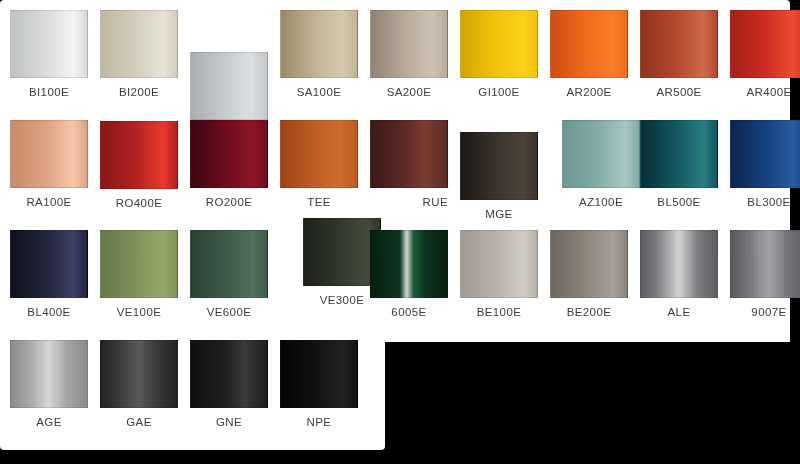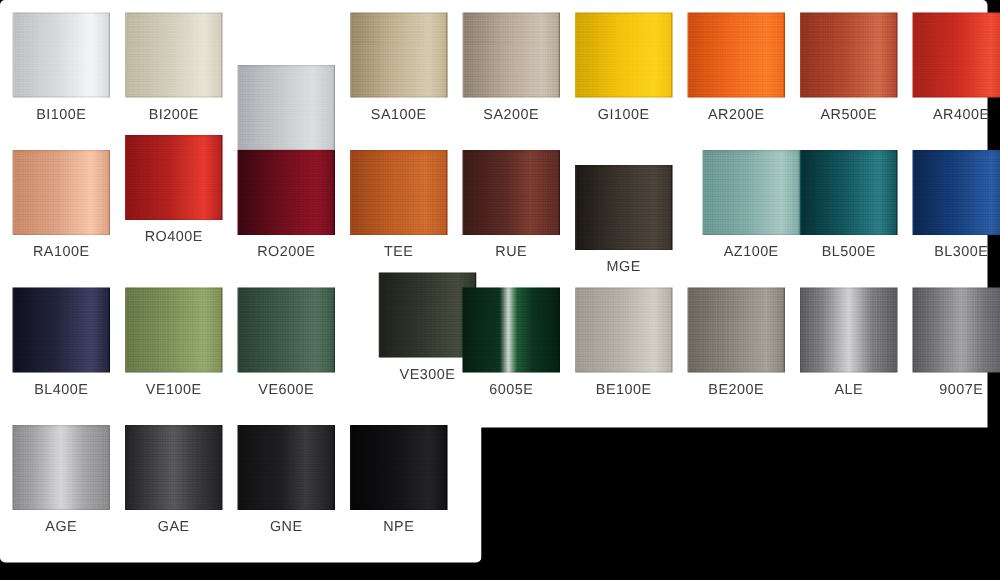--- a/index.html
+++ b/index.html
@@ -134,35 +134,35 @@
         <div class="swatch-label" style="color: rgb(60, 60, 60);">AR500E</div>
       </div>
       <div class="swatch-cell" style="left: 730px; top: 0px;">
         <div class="swatch-chip" style="background: linear-gradient(90deg, rgb(165, 33, 26) 0%, rgb(204, 43, 32) 45%, rgb(239, 76, 51) 82%, rgb(204, 43, 32) 100%);"></div>
         <div class="swatch-label" style="color: rgb(60, 60, 60);">AR400E</div>
       </div>
       <div class="swatch-cell" style="left: 10px; top: 110px;">
         <div class="swatch-chip" style="background: linear-gradient(90deg, rgb(201, 138, 104) 0%, rgb(221, 161, 131) 45%, rgb(247, 198, 168) 82%, rgb(221, 161, 131) 100%);"></div>
         <div class="swatch-label" style="color: rgb(60, 60, 60);">RA100E</div>
       </div>
-      <div class="swatch-cell" style="left: 100px; top: 98px;">
+      <div class="swatch-cell" style="left: 100px; top: 111px;">
         <div class="swatch-chip" style="background: linear-gradient(90deg, rgb(140, 20, 20) 0%, rgb(179, 33, 31) 45%, rgb(232, 57, 44) 82%, rgb(179, 33, 31) 100%);"></div>
         <div class="swatch-label" style="color: rgb(60, 60, 60);">RO400E</div>
       </div>
       <div class="swatch-cell" style="left: 190px; top: 110px;">
         <div class="swatch-chip" style="background: linear-gradient(90deg, rgb(58, 6, 16) 0%, rgb(110, 13, 28) 45%, rgb(142, 20, 36) 82%, rgb(110, 13, 28) 100%);"></div>
         <div class="swatch-label" style="color: rgb(60, 60, 60);">RO200E</div>
       </div>
       <div class="swatch-cell" style="left: 280px; top: 110px;">
         <div class="swatch-chip" style="background: linear-gradient(90deg, rgb(156, 69, 24) 0%, rgb(188, 91, 35) 40%, rgb(206, 108, 44) 78%, rgb(188, 91, 35) 100%);"></div>
         <div class="swatch-label" style="color: rgb(60, 60, 60);">TEE</div>
       </div>
       <div class="swatch-cell" style="left: 370px; top: 110px;">
         <div class="swatch-chip" style="background: linear-gradient(90deg, rgb(59, 26, 23) 0%, rgb(92, 42, 36) 45%, rgb(123, 60, 49) 70%, rgb(92, 42, 36) 100%);"></div>
-        <div class="swatch-label" style="color: rgb(60, 60, 60);">RUE</div>
+        <div class="swatch-label" style="color: rgb(60, 60, 60); text-align: right;">RUE</div>
       </div>
       <div class="swatch-cell" style="left: 460px; top: 122px;">
         <div class="swatch-chip" style="background: linear-gradient(90deg, rgb(28, 24, 20) 0%, rgb(58, 51, 44) 45%, rgb(75, 67, 57) 82%, rgb(58, 51, 44) 100%);"></div>
         <div class="swatch-label" style="color: rgb(60, 60, 60);">MGE</div>
       </div>
       <div class="swatch-cell" style="left: 550px; top: 110px; margin-left: 12px;">
         <div class="swatch-chip" style="background: linear-gradient(90deg, rgb(107, 151, 146) 0%, rgb(129, 171, 166) 45%, rgb(167, 199, 194) 82%, rgb(129, 171, 166) 100%);"></div>
         <div class="swatch-label" style="color: rgb(60, 60, 60);">AZ100E</div>
       </div>
       <div class="swatch-cell" style="left: 640px; top: 110px;">

